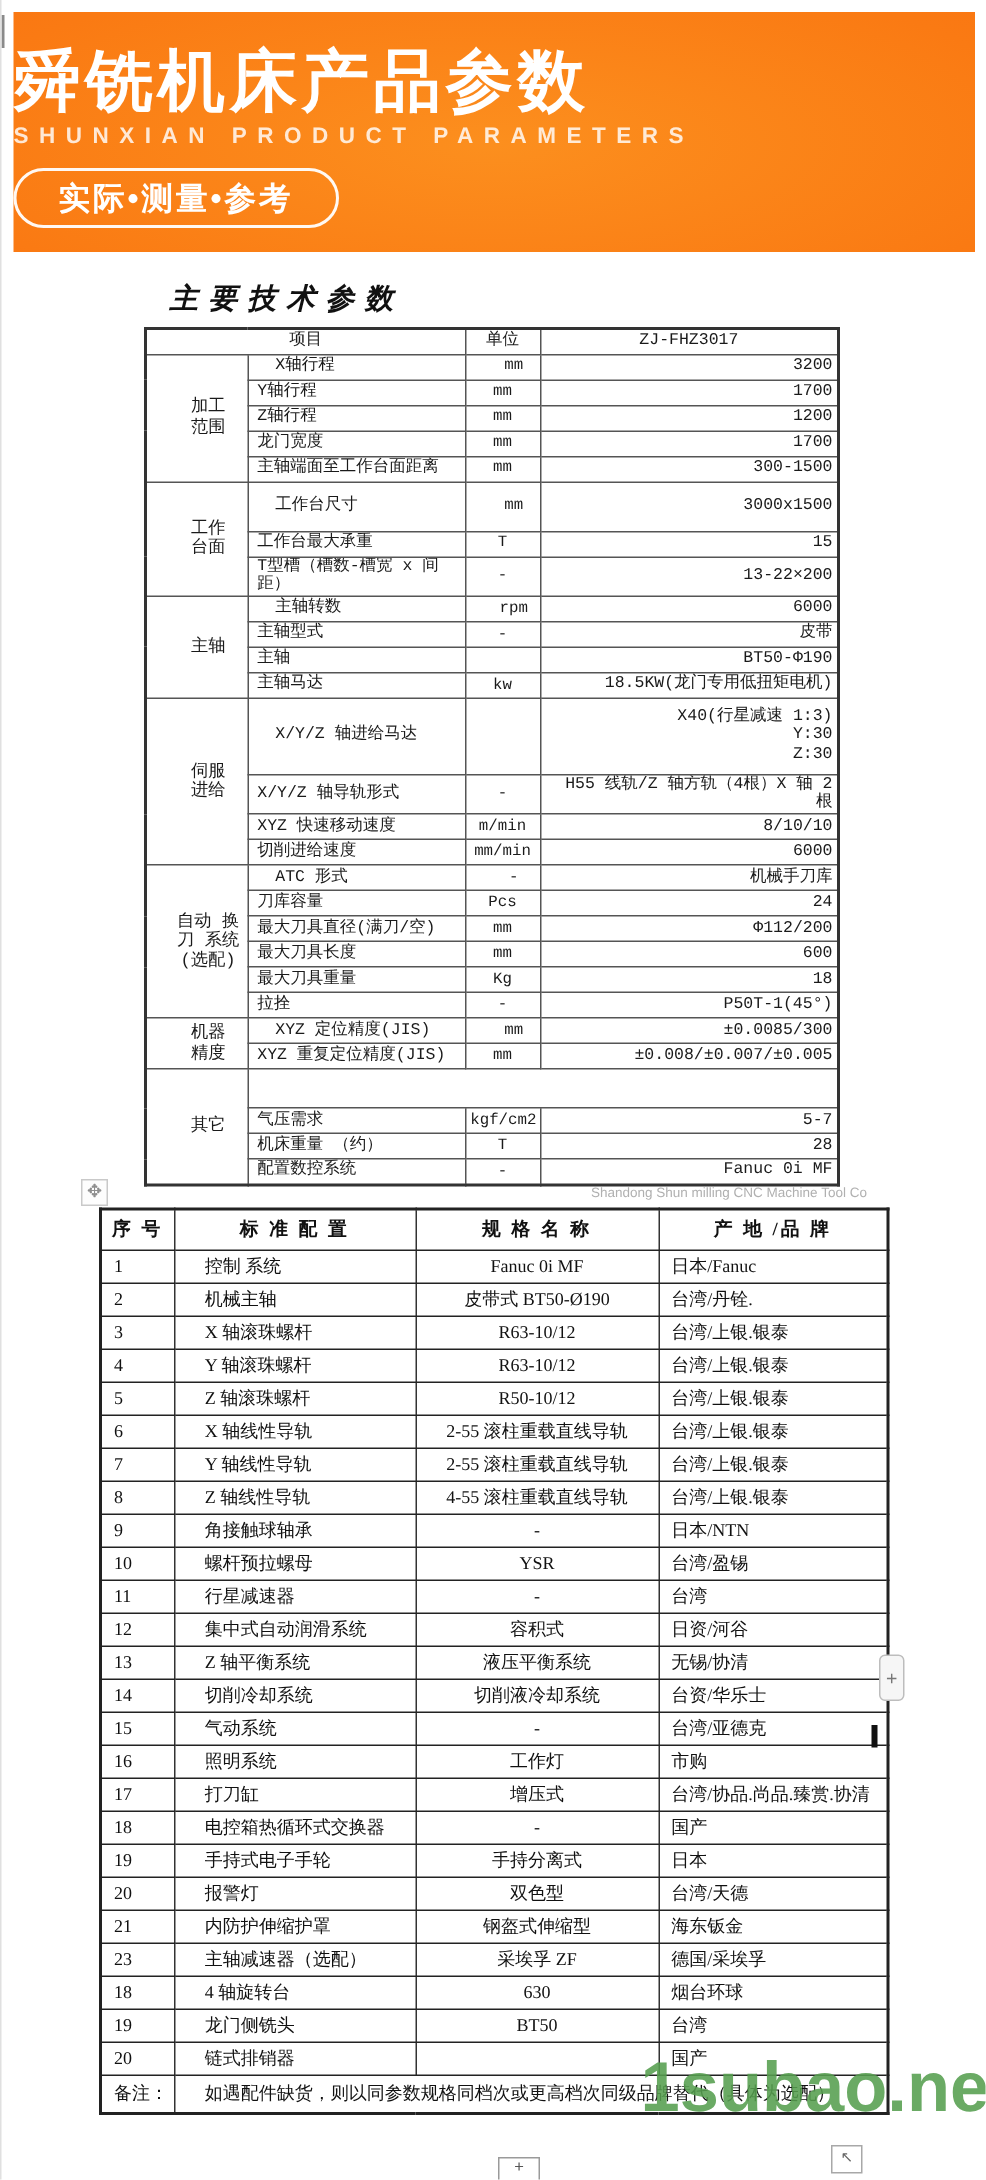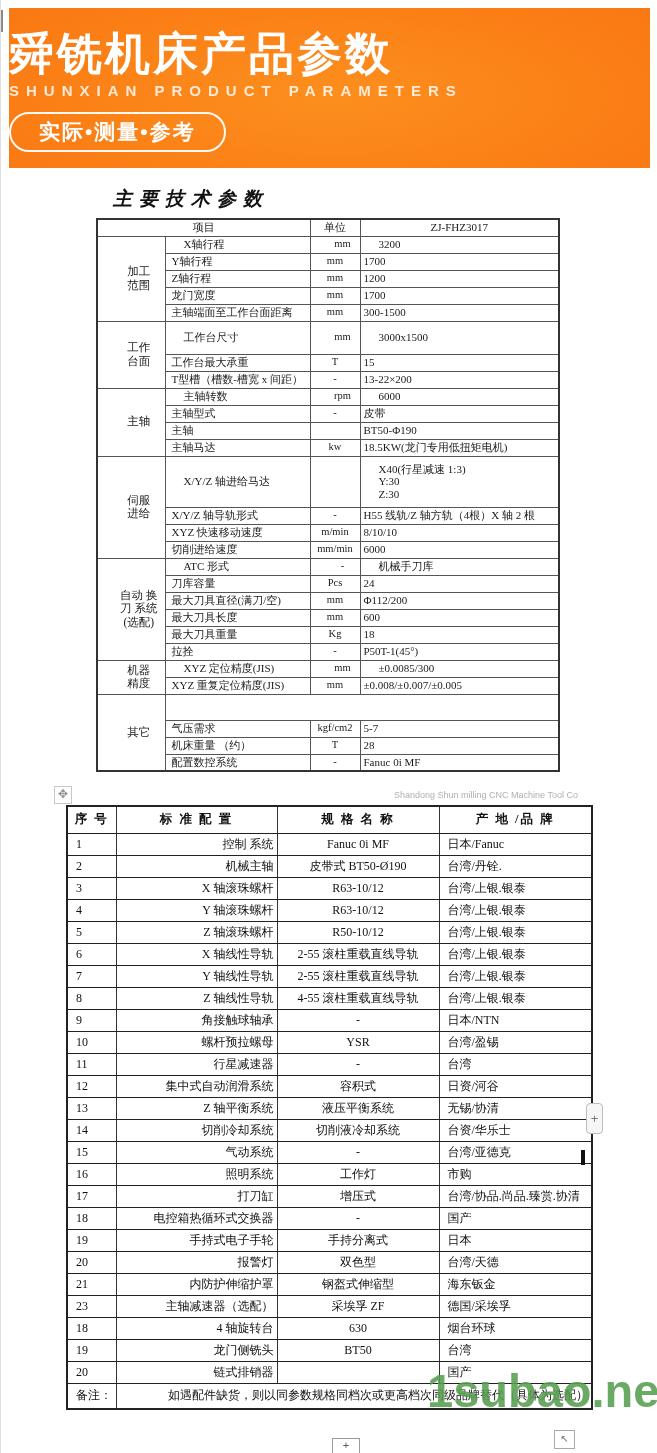--- a/index.html
+++ b/index.html
@@ -22,40 +22,40 @@
     border-radius:22px;padding:4px 28px;font-size:21px;font-weight:bold;letter-spacing:2px;
   }
   
   .sec-title{
     position:absolute;left:112px;top:186px;font-family:"Liberation Serif",serif;
     font-size:19px;font-weight:bold;letter-spacing:7px;color:#111;font-style:italic;
   }
   
   table{border-collapse:collapse;table-layout:fixed;}
   #t1{position:absolute;left:95px;top:218px;width:462px;
-      font-family:Liberation Serif, serif;font-size:11px;color:#1a1a1a;}
+      font-family:Liberation Mono, monospace;font-size:11px;color:#1a1a1a;}
   #t1 td,#t1 th{border:1px solid #555;padding:0 3px;line-height:1.15;overflow:hidden;}
   #t1{border:2px solid #333;}
   #t1 tr{height:17px;}
   #t1 .group{text-align:center;white-space:pre-line;font-size:11.5px;}
   #t1 .item{text-align:left;padding-left:6px;}
   #t1 .unit{text-align:center;font-size:10.5px;}
-  #t1 .val{text-align:left;white-space:pre-line;}
+  #t1 .val{text-align:right;white-space:pre-line;}
   #t1 thead th{font-weight:normal;text-align:center;}
   #t1 tr.gs td{border-top:1.5px solid #333;padding-left:18px;}
   
   #t2{position:absolute;left:65px;top:805px;width:525px;
       font-family:"Liberation Serif",serif;font-size:12px;color:#111;}
   #t2 td,#t2 th{border:1px solid #333;border-bottom:1.5px solid #222;padding:0 3px;overflow:hidden;}
   #t2{border:2px solid #222;}
   #t2 thead tr{height:27px;}
   #t2 tbody tr{height:22px;}
   #t2 thead th{font-weight:bold;letter-spacing:2px;text-align:center;font-size:12.5px;}
   #t2 .c-no{text-align:left;padding-left:8px;}
-  #t2 .c-item{text-align:right;padding-left:10px;}
+  #t2 .c-item{text-align:left;padding-left:20px;}
   #t2 .c-spec{text-align:center;}
   #t2 .c-brand{text-align:left;padding-left:8px;}
   #t2 .remark td{height:24px;}
   
   .wm-company{position:absolute;left:393px;top:790px;font-size:9px;color:#b0b0b0;}
   .wm-site{
     position:absolute;left:426px;top:1363px;font-size:47px;font-weight:bold;
     color:rgba(85,158,78,0.88);letter-spacing:0px;white-space:nowrap;
   }
   .move-handle{

